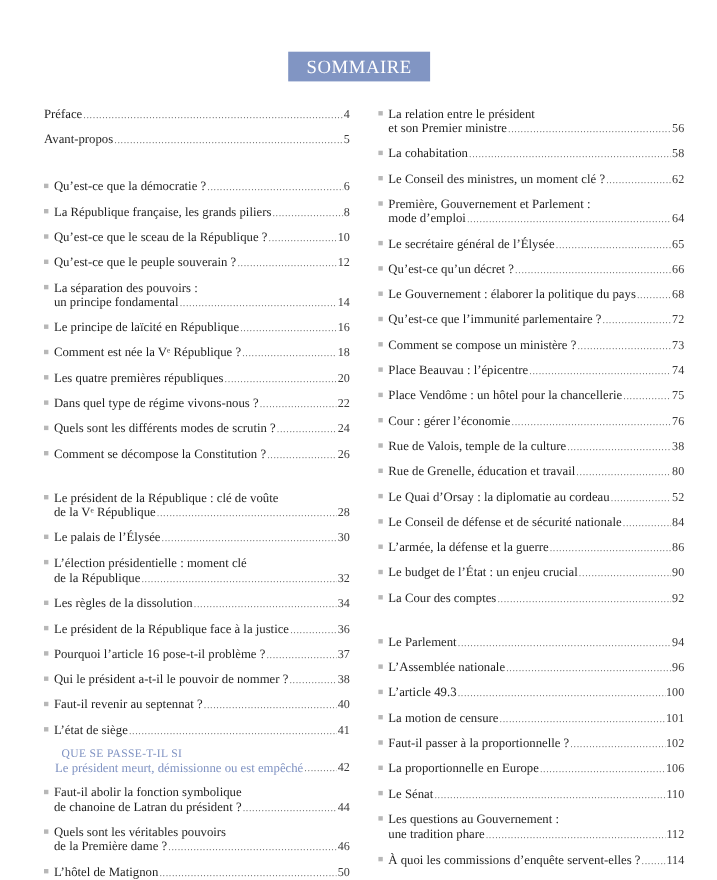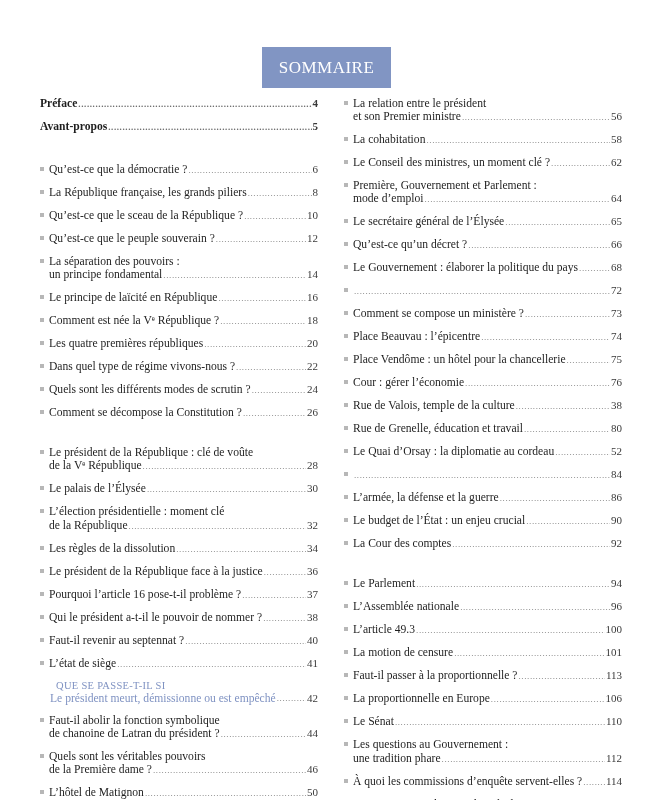--- a/index.html
+++ b/index.html
@@ -2,36 +2,36 @@
 <html><head>
 <meta charset="utf-8">
 <style>
   html, body { margin: 0; padding: 0; background: #ffffff; }
   body {
     width: 652px; height: 800px; position: relative; overflow: hidden;
     font-family: "DejaVu Serif", "Liberation Serif", serif;
     color: #1e1e1e;
   }
   .title-box {
-    position: absolute; left: 262px; top: 47px; width: 129px; height: 41px;
+    position: absolute; left: 262px; top: 47px; width: 129px; height: 27px;
     background: #8195c3;
     display: flex; align-items: center; justify-content: center;
   }
   .title-box span {
     color: #ffffff; font-family: "Liberation Serif", serif;
     font-size: 17px; letter-spacing: 0.5px;
   }
   .col {
     position: absolute; top: 97px; width: 278px;
     font-family: "Liberation Serif", serif; font-size: 11.6px; line-height: 13.2px;
   }
   .col.left { left: 40px; }
   .col.right { left: 344px; }
   .entry { position: relative; margin-bottom: 8.8px; padding-left: 9px; }
-  .entry.plain { padding-left: 0; font-weight: bold; }
+  .entry.plain { padding-left: 0; }
   .bullet {
     position: absolute; left: 0; top: 4px; width: 4px; height: 4px;
     background: #b7b7b7;
   }
   .line { display: flex; align-items: baseline; white-space: nowrap; }
   .line .txt { flex: 0 0 auto; }
   .line .dots {
     flex: 1 1 auto; overflow: hidden; color: #6a6a6a; margin: 0 1px;
     font-size: 9px; letter-spacing: 0.6px;
   }
@@ -339,20 +339,21 @@
       <span class="bullet"></span>
       <div class="line">
         <span class="txt">Le Gouvernement : élaborer la politique du pays</span>
         <span class="dots"></span>
         <span class="pg">68</span>
       </div>
     </div>
     <div class="entry">
       <span class="bullet"></span>
       <div class="line">
+        <span class="txt">Qu’est-ce que l’immunité parlementaire ?</span>
         <span class="dots"></span>
         <span class="pg">72</span>
       </div>
     </div>
     <div class="entry">
       <span class="bullet"></span>
       <div class="line">
         <span class="txt">Comment se compose un ministère ?</span>
         <span class="dots"></span>
         <span class="pg">73</span>
@@ -402,20 +403,21 @@
       <span class="bullet"></span>
       <div class="line">
         <span class="txt">Le Quai d’Orsay : la diplomatie au cordeau</span>
         <span class="dots"></span>
         <span class="pg">52</span>
       </div>
     </div>
     <div class="entry">
       <span class="bullet"></span>
       <div class="line">
+        <span class="txt">Le Conseil de défense et de sécurité nationale</span>
         <span class="dots"></span>
         <span class="pg">84</span>
       </div>
     </div>
     <div class="entry">
       <span class="bullet"></span>
       <div class="line">
         <span class="txt">L’armée, la défense et la guerre</span>
         <span class="dots"></span>
         <span class="pg">86</span>
@@ -468,21 +470,21 @@
         <span class="txt">La motion de censure</span>
         <span class="dots"></span>
         <span class="pg">101</span>
       </div>
     </div>
     <div class="entry">
       <span class="bullet"></span>
       <div class="line">
         <span class="txt">Faut-il passer à la proportionnelle ?</span>
         <span class="dots"></span>
-        <span class="pg">113</span>
+        <span class="pg">102</span>
       </div>
     </div>
     <div class="entry">
       <span class="bullet"></span>
       <div class="line">
         <span class="txt">La proportionnelle en Europe</span>
         <span class="dots"></span>
         <span class="pg">106</span>
       </div>
     </div>

